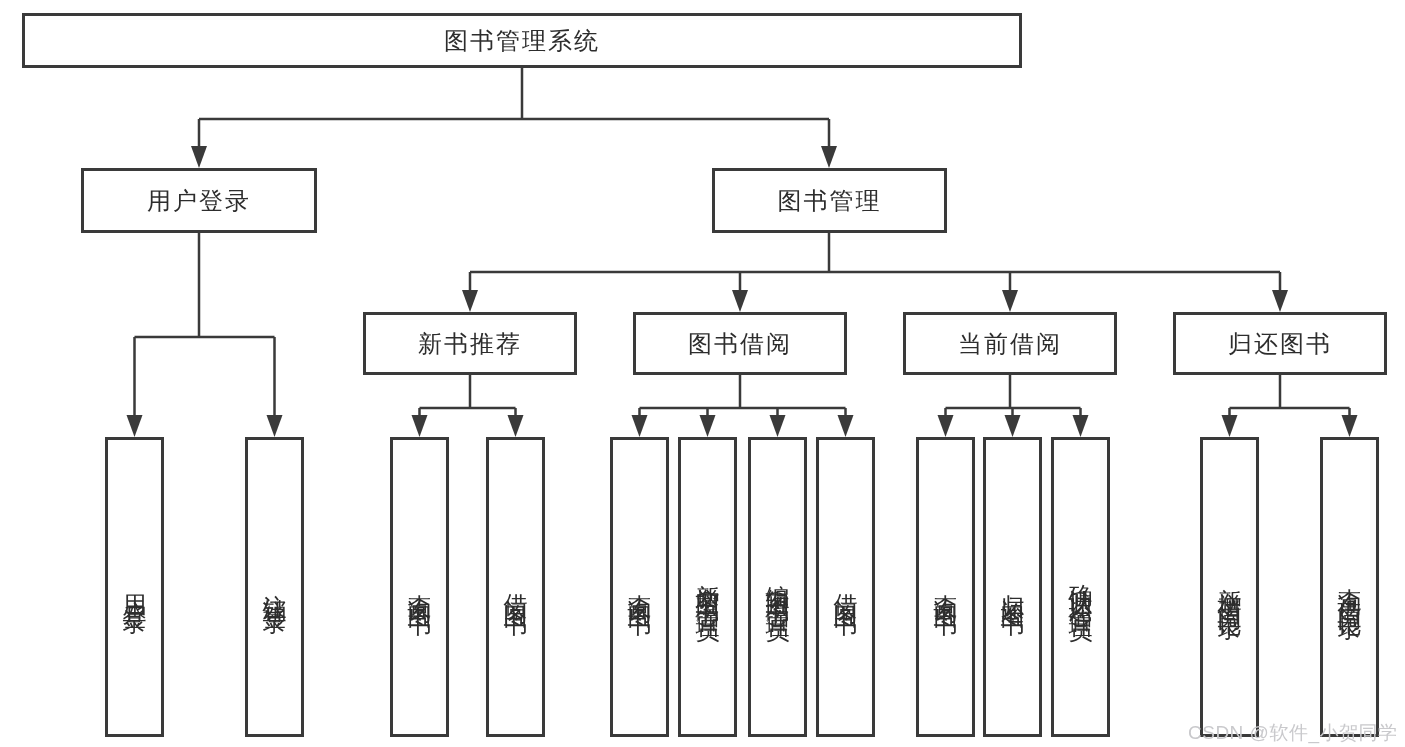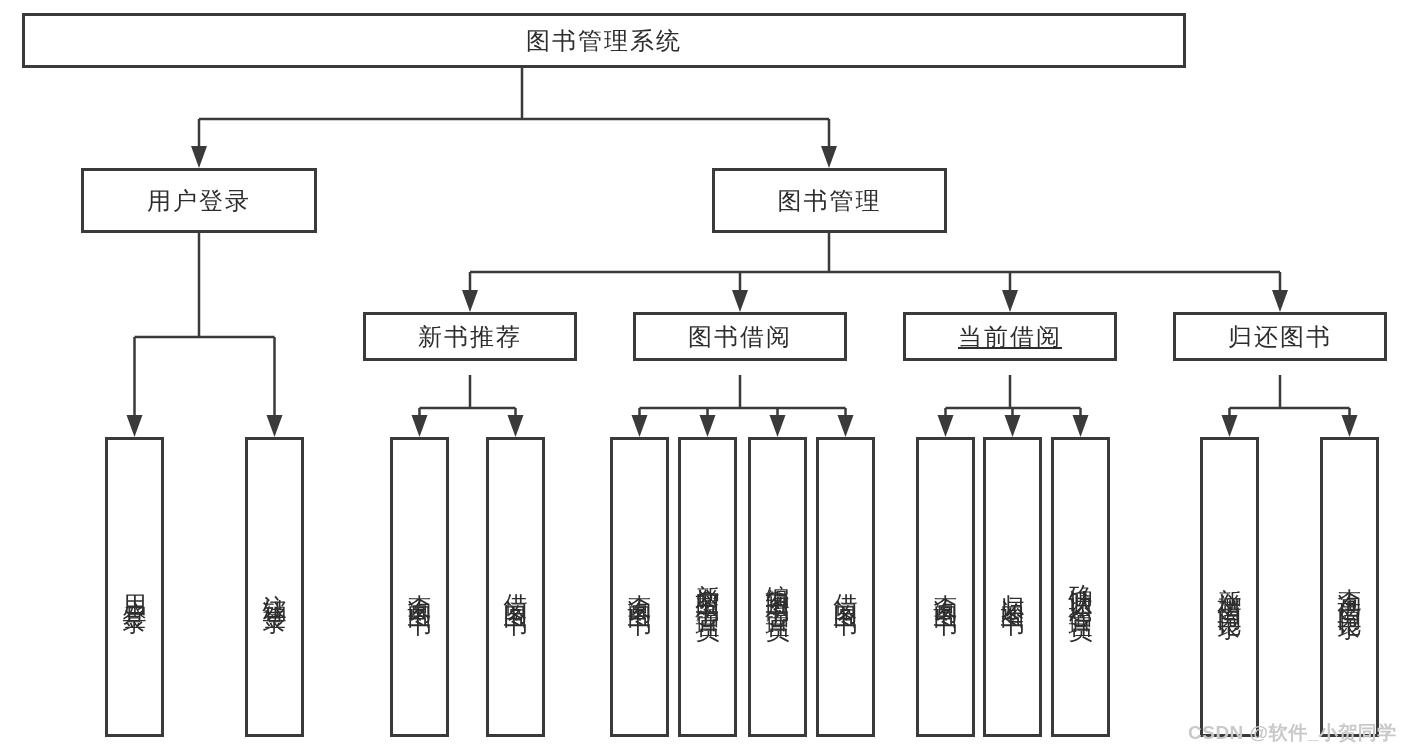--- a/index.html
+++ b/index.html
@@ -35,29 +35,29 @@
     writing-mode: vertical-rl;
     text-orientation: mixed;
     font-size: 24px;
     letter-spacing: 6px;
     line-height: 1;
     color: #2d2d2d;
   }
   .vbox.tight span { letter-spacing: 5px; }
 
   
-  .n-root { left: 22px;  top: 13px;  width: 1164px; height: 55px; }
+  .n-root { left: 22px;  top: 13px;  width: 1000px; height: 55px; }
   
   .n-user { left: 81px;  top: 168px; width: 236px; height: 65px; }
   .n-mgmt { left: 712px; top: 168px; width: 235px; height: 65px; }
   
-  .lv3 { top: 312px; height: 49px; width: 214px; }
+  .lv3 { top: 312px; height: 63px; width: 214px; }
   .n-newbook { left: 363px; }
   .n-borrow  { left: 633px; align-items: center; }
-  .n-current { left: 903px; text-decoration: underline; }
+  .n-current { left: 903px; }
   .n-record  { left: 1173px; }
   
   .lv4 { top: 437px; height: 300px; width: 59px; }
   .n-ul1 { left: 105px; }
   .n-ul2 { left: 245px; }
   .n-nb1 { left: 390px; }
   .n-nb2 { left: 486px; }
   .n-bb1 { left: 610px; }
   .n-bb2 { left: 678px; }
   .n-bb3 { left: 748px; }
@@ -70,21 +70,20 @@
 
   .watermark {
     position: absolute;
     left: 1188px;
     top: 720px;
     font-size: 19px;
     letter-spacing: 0.5px;
     color: #c9c9cc;
     white-space: nowrap;
     z-index: 5;
-    font-weight: bold;
   }
 </style>
 </head>
 <body>
 
 <div class="stage">
 
   <svg class="wires" viewBox="0 0 1405 747">
 
     <g>

